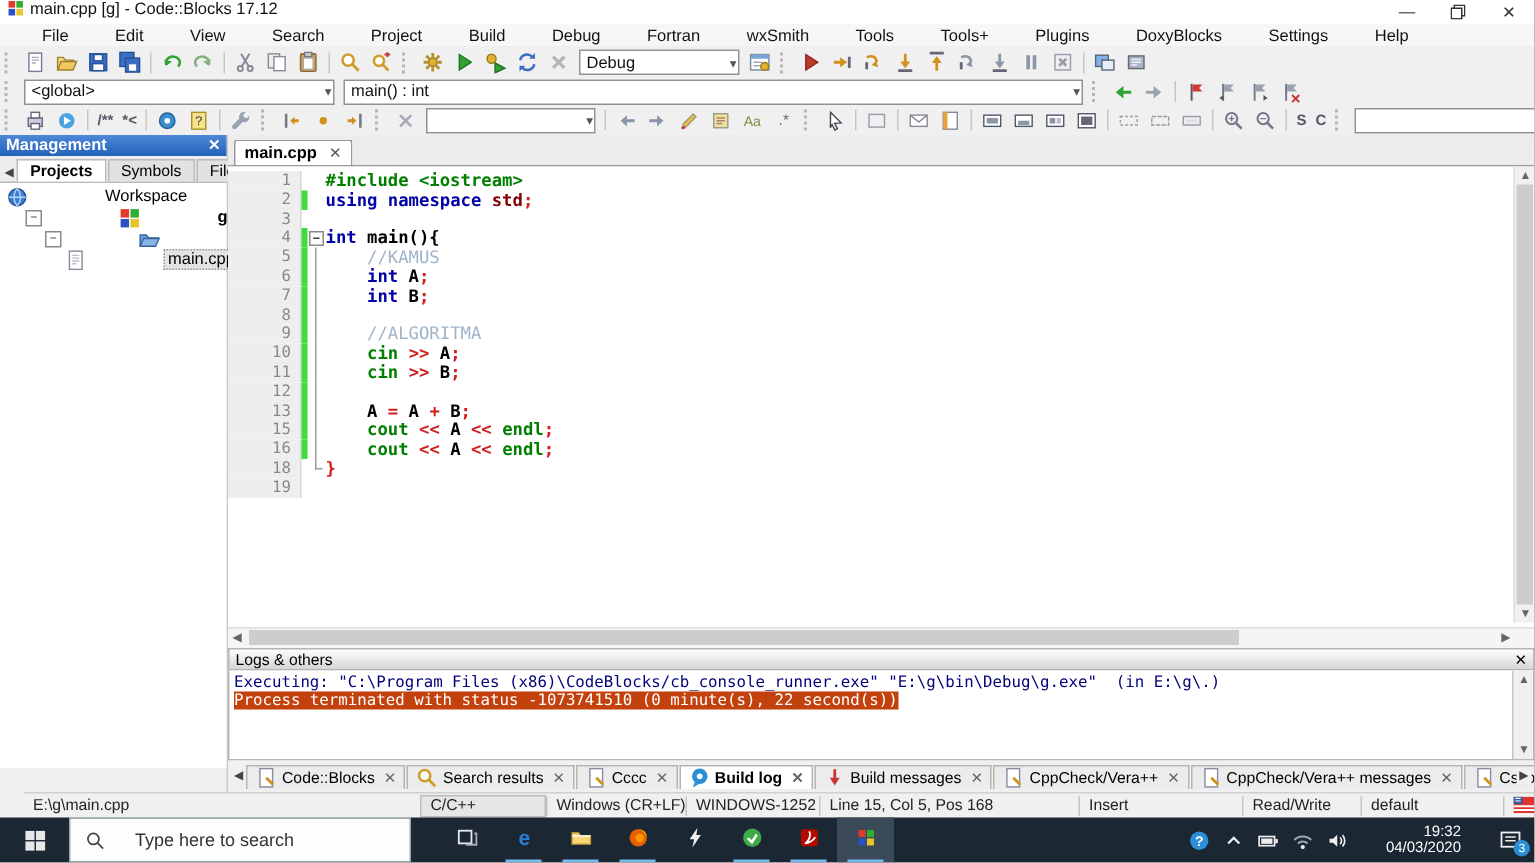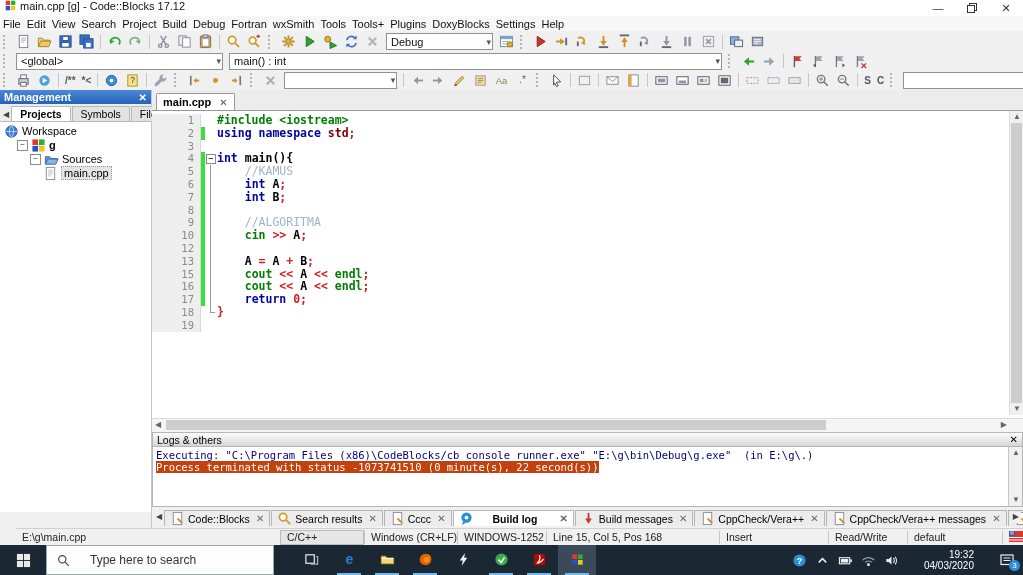--- a/index.html
+++ b/index.html
@@ -6,42 +6,42 @@
   #root{position:relative;width:1023px;height:575px;background:#f0f0f0;overflow:hidden;
         font-family:"Liberation Sans",sans-serif;font-size:11px;color:#000;}
   
   #titlebar{position:absolute;left:0;top:0;width:100%;height:16px;background:#fff;display:flex;align-items:flex-start;}
   #titlebar .appico{margin:0 4px 0 5px;display:flex;}
   #titlebar .wtitle{font-size:11px;color:#111;}
   #wincontrols{position:absolute;right:0;top:0;height:16px;display:flex;}
   .wcbtn{width:34px;height:16px;display:flex;align-items:center;justify-content:center;color:#333;font-size:11px;}
   
   #menubar{position:absolute;left:0;top:16px;width:100%;height:15px;background:#f7f7f7;display:flex;align-items:center;border-bottom:1px solid #e3e3e3;}
-  .menu-item{padding:0 3px;font-size:11px;color:#111;}
+  .menu-item{padding:0 3px;font-size:11px;color:#111;margin-left:25px;}
   
   .trow{position:absolute;left:0;width:100%;background:#f0f0f0;display:flex;align-items:center;border-bottom:1px solid #dcdcdc;}
   #tb-row1{top:31px;height:21px;}
   #tb-row2{top:52px;height:18px;}
   #tb-row3{top:70px;height:20px;}
   .tbtn{width:21px;height:18px;display:inline-flex;align-items:center;justify-content:center;flex:0 0 auto;}
   .tbtn.txt{font-size:10px;color:#556;font-weight:bold;width:auto;padding:0 3px;white-space:pre;}
   .grip{width:6px;height:14px;border-left:2px dotted #b5b5b5;margin:0 2px 0 3px;flex:0 0 auto;}
   .tsep{width:1px;height:14px;background:#c6c6c6;margin:0 3px;flex:0 0 auto;}
   .combo{display:inline-flex;align-items:center;height:15px;background:#fff;border:1px solid #919191;margin:0 3px;padding:0 1px 0 4px;flex:0 0 auto;justify-content:space-between;}
   .combo-val{font-size:11px;color:#111;overflow:hidden;white-space:nowrap;}
   .combo-arrow{color:#555;font-size:9px;padding-left:3px;}
   
   #management{position:absolute;left:0;top:90px;width:151px;height:438px;background:#f0f0f0;border-right:1px solid #c8c8c8;}
   #mgmt-header{height:14px;background:linear-gradient(to bottom,#4d87d8,#2263b8);color:#fff;font-weight:bold;display:flex;align-items:center;padding:0 4px;justify-content:space-between;}
   #mgmt-tabs{height:17px;background:#ececec;display:flex;align-items:flex-end;border-bottom:1px solid #b9b9b9;padding-left:1px;}
   .mtab{padding:1px 8px;border:1px solid #b9b9b9;border-bottom:none;background:#e2e2e2;margin-right:1px;font-size:10.5px;}
   .mtab.active{background:#fff;font-weight:bold;}
   .tabarrow{font-size:8px;color:#444;padding:0 2px 2px 2px;}
   #mgmt-tree{background:#fff;height:388px;padding-top:2px;}
-  .trow-item{display:flex;align-items:center;height:14px;font-size:11px;}
+  .trow-item{display:flex;align-items:center;height:14px;font-size:11px;gap:48px;}
   .texp{width:9px;height:9px;border:1px solid #8a8a8a;background:#fff;display:inline-flex;align-items:center;justify-content:center;font-size:8px;line-height:8px;color:#333;margin-right:3px;flex:0 0 auto;}
   .ticon{display:inline-flex;margin-right:3px;flex:0 0 auto;}
   .tlabel.sel{background:#e4e4e4;border:1px dotted #9a9a9a;padding:0 2px;}
   .tlabel.bold{font-weight:bold;}
   
   #editorwrap{position:absolute;left:152px;top:90px;width:871px;height:338px;background:#f0f0f0;}
   #edit-tabbar{height:20px;background:#ececec;border-bottom:1px solid #9a9a9a;display:flex;align-items:flex-end;padding-left:4px;}
   #edit-tab{display:inline-flex;align-items:center;background:#fff;border:1px solid #9a9a9a;border-bottom:none;border-radius:2px 2px 0 0;padding:2px 6px;font-weight:bold;font-size:11px;}
   #edit-tab .tabx{margin-left:8px;color:#555;font-weight:normal;}
   #editor{position:relative;height:304px;background:#fff;overflow:hidden;display:flex;flex-direction:column;padding-top:3px;}
@@ -69,21 +69,21 @@
   .sarrow{position:absolute;color:#666;font-size:8px;line-height:12px;}
   
   #logs{position:absolute;left:152px;top:432px;width:871px;height:93px;background:#f0f0f0;}
   #log-header{height:13px;background:linear-gradient(to bottom,#fdfdfd,#d6d6d6);border:1px solid #b5b5b5;display:flex;align-items:center;justify-content:space-between;padding:0 4px;font-size:10.5px;}
   #log-body{position:relative;height:57px;background:#fff;border:1px solid #b5b5b5;border-top:none;overflow:hidden;padding:2px 0 0 3px;}
   .logline{font-family:"DejaVu Sans Mono",monospace;font-size:10.5px;height:12px;line-height:12px;white-space:pre;color:#00007a;}
   .logline .err{background:#c2410c;color:#fff;}
   #logvscroll{position:absolute;right:0;top:0;width:13px;bottom:0;background:#f0f0f0;border-left:1px solid #c5c5c5;}
   #log-tabs{height:19px;display:flex;align-items:flex-end;background:#f0f0f0;padding-left:12px;position:relative;}
   .ltab{display:inline-flex;align-items:center;height:15px;background:#ececec;border:1px solid #b5b5b5;border-bottom:none;margin-right:1px;padding:0 5px;font-size:10.5px;white-space:nowrap;flex:0 0 auto;}
-  .ltab.active{background:#fff;font-weight:bold;gap:16px;}
+  .ltab.active{background:#fff;font-weight:bold;}
   .ltab .tico{margin-right:3px;display:inline-flex;}
   .tabx{color:#666;margin-left:6px;font-size:10px;}
   #ltab-left{position:absolute;left:2px;bottom:3px;}
   #ltab-right{position:absolute;right:2px;bottom:3px;background:#f0f0f0;padding-left:2px;}
   
   #statusbar{position:absolute;left:16px;top:528px;width:100%;height:17px;background:#f0f0f0;border-top:1px solid #d0d0d0;display:flex;align-items:center;font-size:10.5px;color:#222;}
   .sfield{padding:0 6px;border-left:1px solid #c4c4c4;height:13px;line-height:13px;white-space:nowrap;overflow:hidden;flex:0 0 auto;}
   .sfield:first-child{border-left:none;flex:1 1 auto;}
   .sfield.box{background:#e6e6e6;border:1px solid #bdbdbd;margin-left:4px;}
   
@@ -708,20 +708,26 @@
           <span class="foldcell fline"></span>
           <span class="codecell"><span class="d">    </span><span class="c">//ALGORITMA</span></span>
         </div>
         <div class="eline">
           <span class="lnum">10</span>
           <span class="barcell bar-on"></span>
           <span class="foldcell fline"></span>
           <span class="codecell"><span class="d">    </span><span class="f">cin</span><span class="d"> </span><span class="o">&gt;&gt;</span><span class="d"> A</span><span class="o">;</span></span>
         </div>
         <div class="eline">
+          <span class="lnum">11</span>
+          <span class="barcell bar-on"></span>
+          <span class="foldcell fline"></span>
+          <span class="codecell"><span class="d">    </span><span class="f">cin</span><span class="d"> </span><span class="o">&gt;&gt;</span><span class="d"> B</span><span class="o">;</span></span>
+        </div>
+        <div class="eline">
           <span class="lnum">12</span>
           <span class="barcell bar-on"></span>
           <span class="foldcell fline"></span>
           <span class="codecell"></span>
         </div>
         <div class="eline">
           <span class="lnum">13</span>
           <span class="barcell bar-on"></span>
           <span class="foldcell fline"></span>
           <span class="codecell"><span class="d">    A </span><span class="o">=</span><span class="d"> A </span><span class="o">+</span><span class="d"> B</span><span class="o">;</span></span>
@@ -730,26 +736,20 @@
           <span class="lnum">15</span>
           <span class="barcell bar-on"></span>
           <span class="foldcell fline"></span>
           <span class="codecell"><span class="d">    </span><span class="f">cout</span><span class="d"> </span><span class="o">&lt;&lt;</span><span class="d"> A </span><span class="o">&lt;&lt;</span><span class="d"> </span><span class="f">endl</span><span class="o">;</span></span>
         </div>
         <div class="eline">
           <span class="lnum">16</span>
           <span class="barcell bar-on"></span>
           <span class="foldcell fline"></span>
           <span class="codecell"><span class="d">    </span><span class="f">cout</span><span class="d"> </span><span class="o">&lt;&lt;</span><span class="d"> A </span><span class="o">&lt;&lt;</span><span class="d"> </span><span class="f">endl</span><span class="o">;</span></span>
-        </div>
-        <div class="eline">
-          <span class="lnum">17</span>
-          <span class="barcell bar-on"></span>
-          <span class="foldcell fline"></span>
-          <span class="codecell"><span class="d">    </span><span class="k">return</span><span class="d"> </span><span class="o">0;</span></span>
         </div>
         <div class="eline">
           <span class="lnum">18</span>
           <span class="barcell"></span>
           <span class="foldcell fend"></span>
           <span class="codecell"><span class="o">}</span></span>
         </div>
         <div class="eline">
           <span class="lnum">19</span>
           <span class="barcell"></span>

